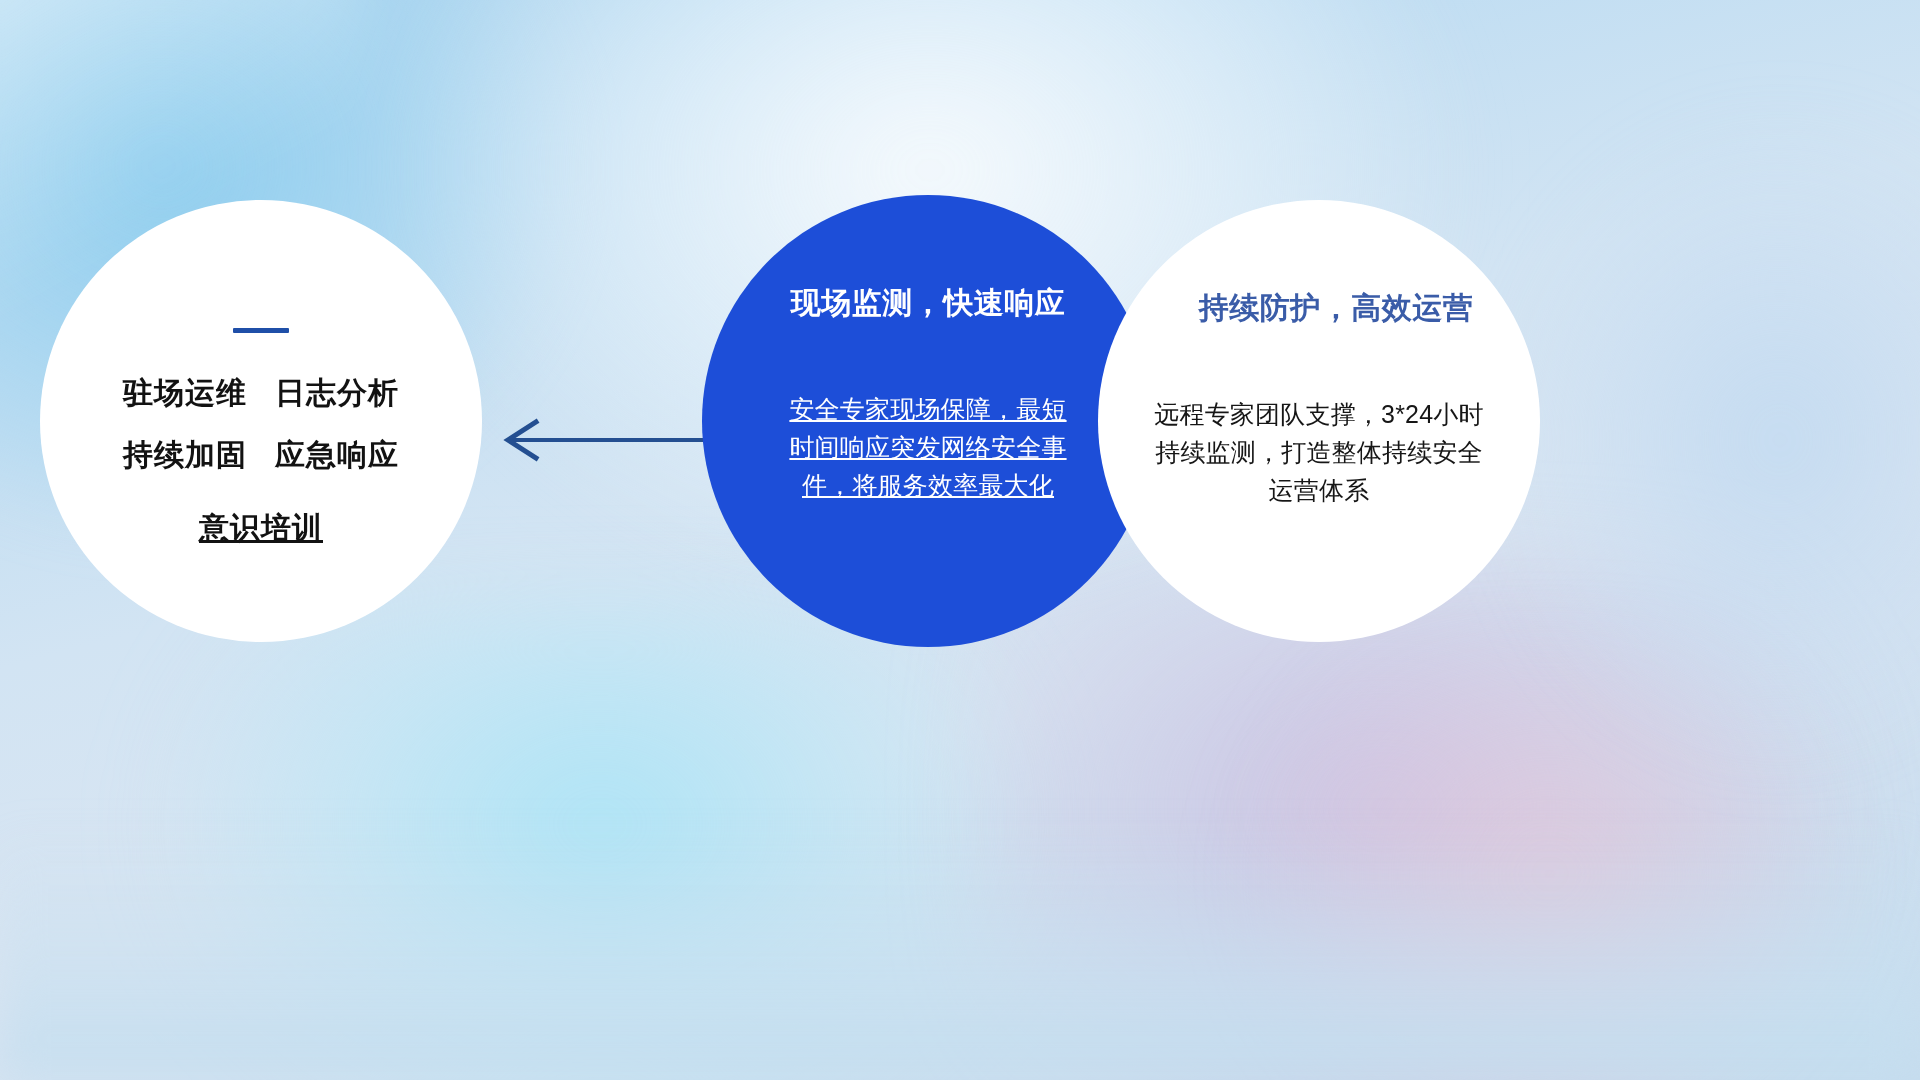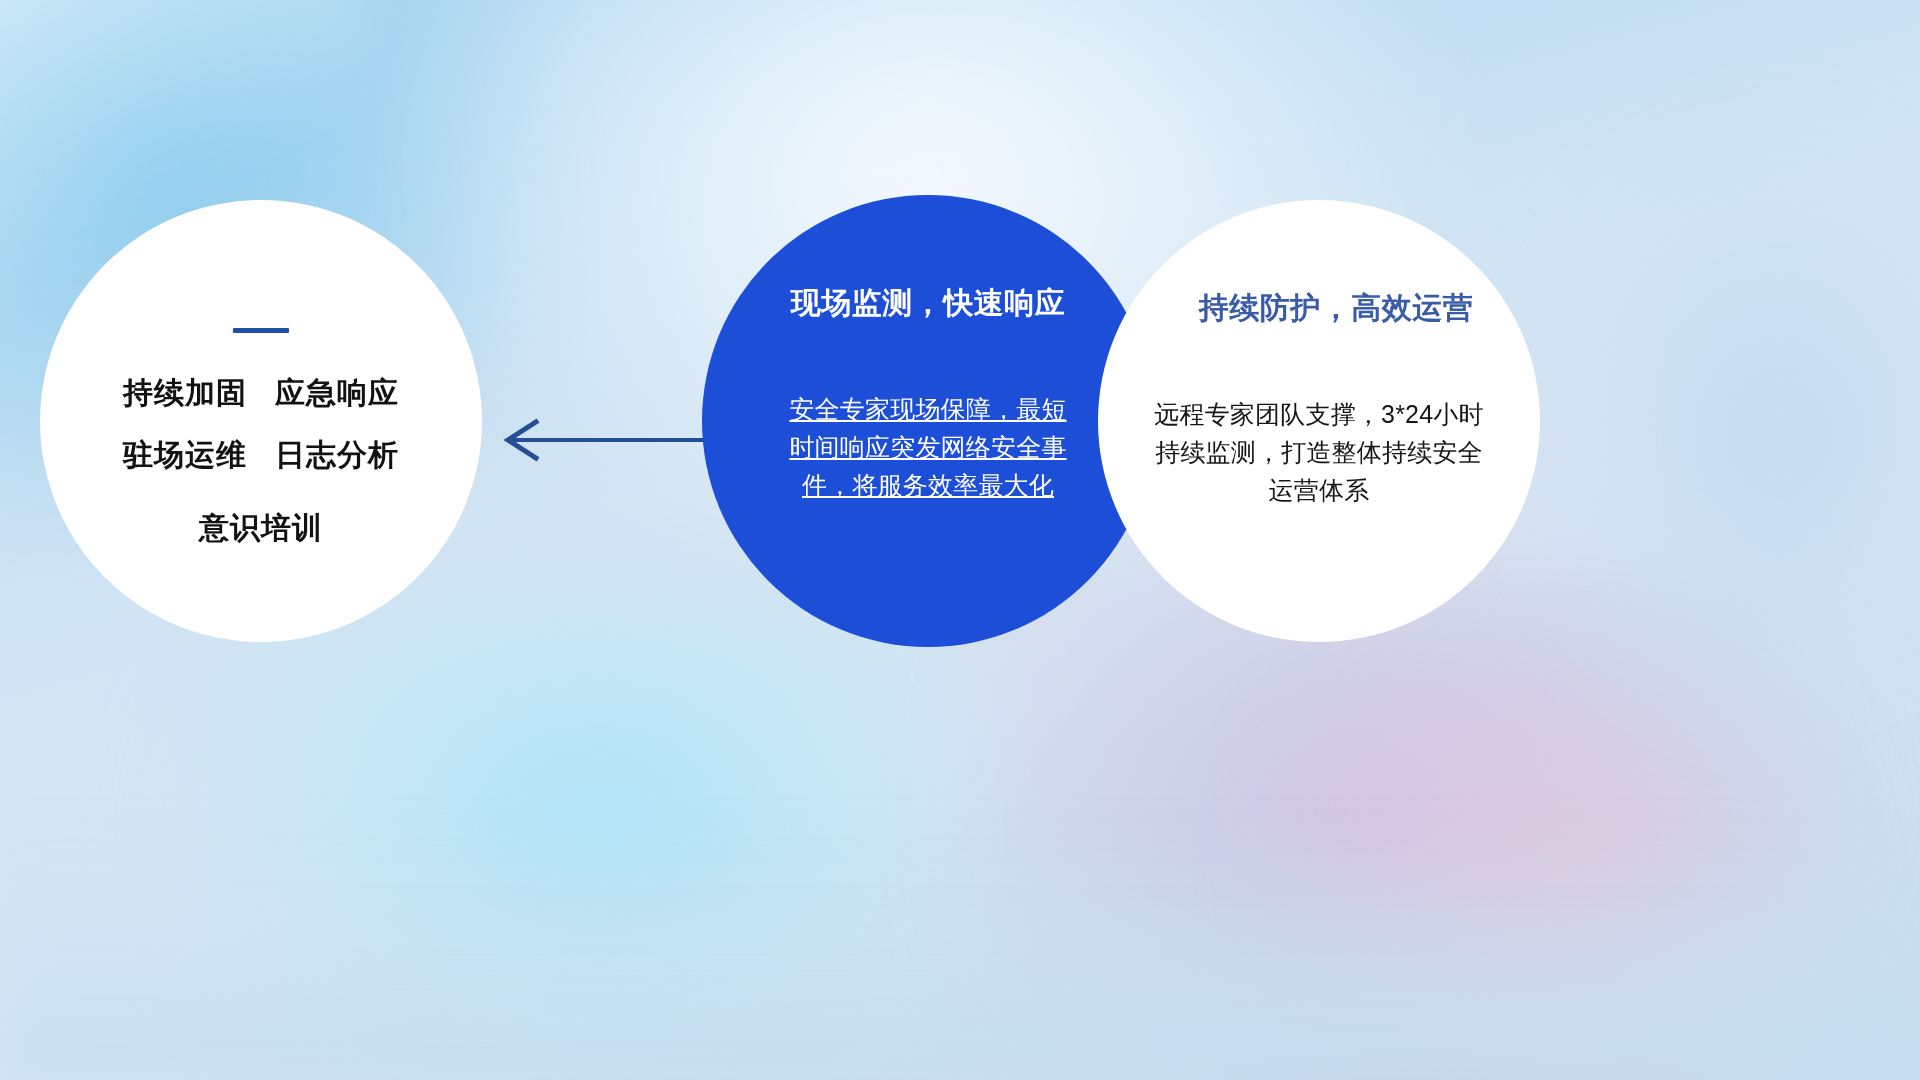--- a/index.html
+++ b/index.html
@@ -130,20 +130,21 @@
     font-weight: bold;
     color: #121212;
     letter-spacing: 1px;
     line-height: 1.05;
     margin-bottom: 30px;
     white-space: pre;
   }
   .left-line.last {
     margin-bottom: 14px;
     margin-top: 12px;
+    text-decoration: underline;
   }
 
   .circle-mid {
     left: 702px;
     top: 195px;
     width: 452px;
     height: 452px;
     background: #1d4ed8;
     z-index: 2;
     justify-content: flex-start;
@@ -224,18 +225,18 @@
     <div class="mid-body">安全专家现场保障，最短时间响应突发网络安全事件，将服务效率最大化</div>
   </div>
 
   <div class="circle circle-right">
     <div class="right-title">持续防护，高效运营</div>
     <div class="right-body">远程专家团队支撑，3*24小时持续监测，打造整体持续安全运营体系</div>
   </div>
 
   <div class="circle circle-left">
     <div class="dash-rule"></div>
+    <div class="left-line">驻场运维   日志分析</div>
     <div class="left-line">持续加固   应急响应</div>
-    <div class="left-line">驻场运维   日志分析</div>
     <div class="left-line last">意识培训</div>
   </div>
 
 </div>
 
 </body></html>

